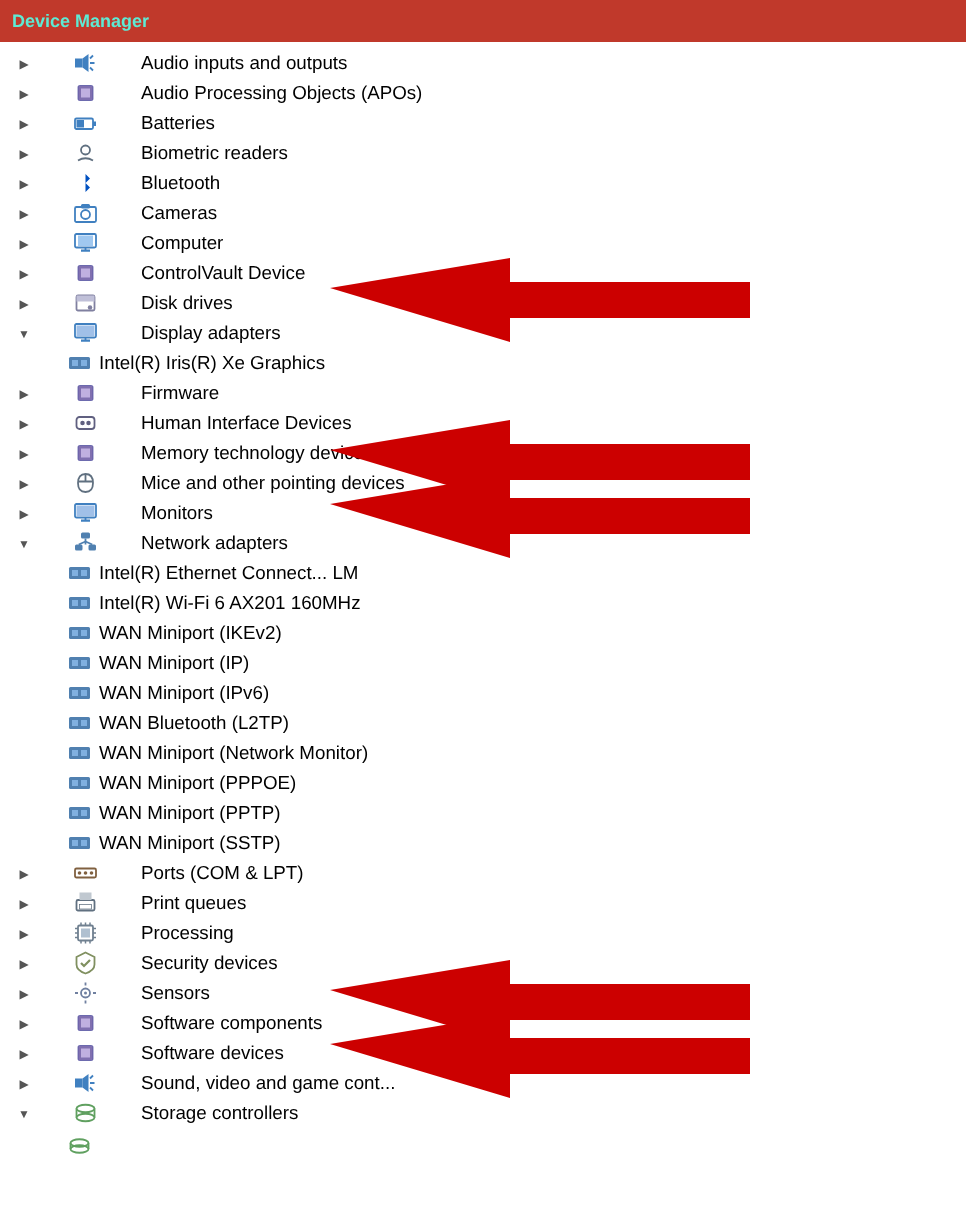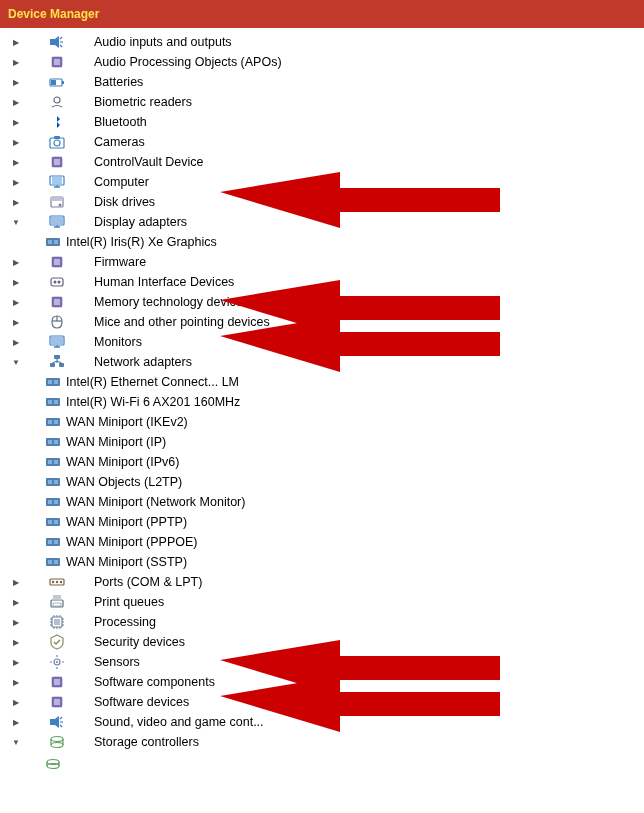--- a/index.html
+++ b/index.html
@@ -17,21 +17,21 @@
     .title-bar {
       background: #c0392b;
       height: 28px;
       display: flex;
       align-items: center;
       padding: 0 8px;
       position: relative;
     }
 
     .title-bar-text {
-      color: #fde047;
+      color: #5eead4;
       font-size: 12px;
       font-weight: 600;
     }
 
     .tree-container {
       padding: 4px 0;
       overflow-y: auto;
       height: calc(813px - 28px);
     }
 
@@ -157,37 +157,37 @@
           <circle cx="8" cy="9" r="3" fill="none" stroke="#4080c0" stroke-width="1.2"></circle>
           <rect x="5" y="2" width="6" height="3" rx="1" fill="#4080c0"></rect>
         </svg>
       </span>
       <span class="item-label">Cameras</span>
     </div>
     <div class="tree-item level-0">
       <span class="expand-icon collapsed"></span>
       <span class="item-icon">
         <svg width="16" height="16" viewBox="0 0 16 16">
-          <rect x="3" y="3" width="10" height="10" rx="1" fill="#8070b0" stroke="#5050a0" stroke-width="0.5"></rect>
-          <rect x="5" y="5" width="6" height="6" fill="#c0b0e0"></rect>
-        </svg>
-      </span>
-      <span class="item-label">ControlVault Device</span>
-    </div>
-    <div class="tree-item level-0">
-      <span class="expand-icon collapsed"></span>
-      <span class="item-icon">
-        <svg width="16" height="16" viewBox="0 0 16 16">
           <rect x="1" y="2" width="14" height="9" rx="1" fill="none" stroke="#4080c0" stroke-width="1.2"></rect>
           <rect x="3" y="3" width="10" height="7" fill="#a0c8f0"></rect>
           <line x1="5" y1="13" x2="11" y2="13" stroke="#4080c0" stroke-width="1.5"></line>
           <line x1="8" y1="11" x2="8" y2="13" stroke="#4080c0" stroke-width="1.2"></line>
         </svg>
       </span>
       <span class="item-label">Computer</span>
+    </div>
+    <div class="tree-item level-0">
+      <span class="expand-icon collapsed"></span>
+      <span class="item-icon">
+        <svg width="16" height="16" viewBox="0 0 16 16">
+          <rect x="3" y="3" width="10" height="10" rx="1" fill="#8070b0" stroke="#5050a0" stroke-width="0.5"></rect>
+          <rect x="5" y="5" width="6" height="6" fill="#c0b0e0"></rect>
+        </svg>
+      </span>
+      <span class="item-label">ControlVault Device</span>
     </div>
     <div class="tree-item level-0">
       <span class="expand-icon collapsed"></span>
       <span class="item-icon">
         <svg width="16" height="16" viewBox="0 0 16 16">
           <rect x="2" y="3" width="12" height="10" rx="1" fill="none" stroke="#8080a0" stroke-width="1.2"></rect>
           <rect x="2" y="3" width="12" height="4" fill="#c0c0d8"></rect>
           <circle cx="11" cy="11" r="1.5" fill="#8080a0"></circle>
         </svg>
       </span>
@@ -341,21 +341,21 @@
     </div>
     <div class="tree-item level-1">
       <span class="expand-icon leaf"></span>
       <span class="item-icon">
         <svg width="16" height="16" viewBox="0 0 16 16">
           <rect x="1" y="4" width="14" height="8" rx="1" fill="#5080b0"></rect>
           <rect x="3" y="6" width="4" height="4" fill="#80b0e0"></rect>
           <rect x="9" y="6" width="4" height="4" fill="#80b0e0"></rect>
         </svg>
       </span>
-      <span class="item-label">WAN Objects (L2TP)</span>
+      <span class="item-label">WAN Bluetooth (L2TP)</span>
     </div>
     <div class="tree-item level-1">
       <span class="expand-icon leaf"></span>
       <span class="item-icon">
         <svg width="16" height="16" viewBox="0 0 16 16">
           <rect x="1" y="4" width="14" height="8" rx="1" fill="#5080b0"></rect>
           <rect x="3" y="6" width="4" height="4" fill="#80b0e0"></rect>
           <rect x="9" y="6" width="4" height="4" fill="#80b0e0"></rect>
         </svg>
       </span>
@@ -363,32 +363,32 @@
     </div>
     <div class="tree-item level-1">
       <span class="expand-icon leaf"></span>
       <span class="item-icon">
         <svg width="16" height="16" viewBox="0 0 16 16">
           <rect x="1" y="4" width="14" height="8" rx="1" fill="#5080b0"></rect>
           <rect x="3" y="6" width="4" height="4" fill="#80b0e0"></rect>
           <rect x="9" y="6" width="4" height="4" fill="#80b0e0"></rect>
         </svg>
       </span>
+      <span class="item-label">WAN Miniport (PPPOE)</span>
+    </div>
+    <div class="tree-item level-1">
+      <span class="expand-icon leaf"></span>
+      <span class="item-icon">
+        <svg width="16" height="16" viewBox="0 0 16 16">
+          <rect x="1" y="4" width="14" height="8" rx="1" fill="#5080b0"></rect>
+          <rect x="3" y="6" width="4" height="4" fill="#80b0e0"></rect>
+          <rect x="9" y="6" width="4" height="4" fill="#80b0e0"></rect>
+        </svg>
+      </span>
       <span class="item-label">WAN Miniport (PPTP)</span>
-    </div>
-    <div class="tree-item level-1">
-      <span class="expand-icon leaf"></span>
-      <span class="item-icon">
-        <svg width="16" height="16" viewBox="0 0 16 16">
-          <rect x="1" y="4" width="14" height="8" rx="1" fill="#5080b0"></rect>
-          <rect x="3" y="6" width="4" height="4" fill="#80b0e0"></rect>
-          <rect x="9" y="6" width="4" height="4" fill="#80b0e0"></rect>
-        </svg>
-      </span>
-      <span class="item-label">WAN Miniport (PPPOE)</span>
     </div>
     <div class="tree-item level-1">
       <span class="expand-icon leaf"></span>
       <span class="item-icon">
         <svg width="16" height="16" viewBox="0 0 16 16">
           <rect x="1" y="4" width="14" height="8" rx="1" fill="#5080b0"></rect>
           <rect x="3" y="6" width="4" height="4" fill="#80b0e0"></rect>
           <rect x="9" y="6" width="4" height="4" fill="#80b0e0"></rect>
         </svg>
       </span>

